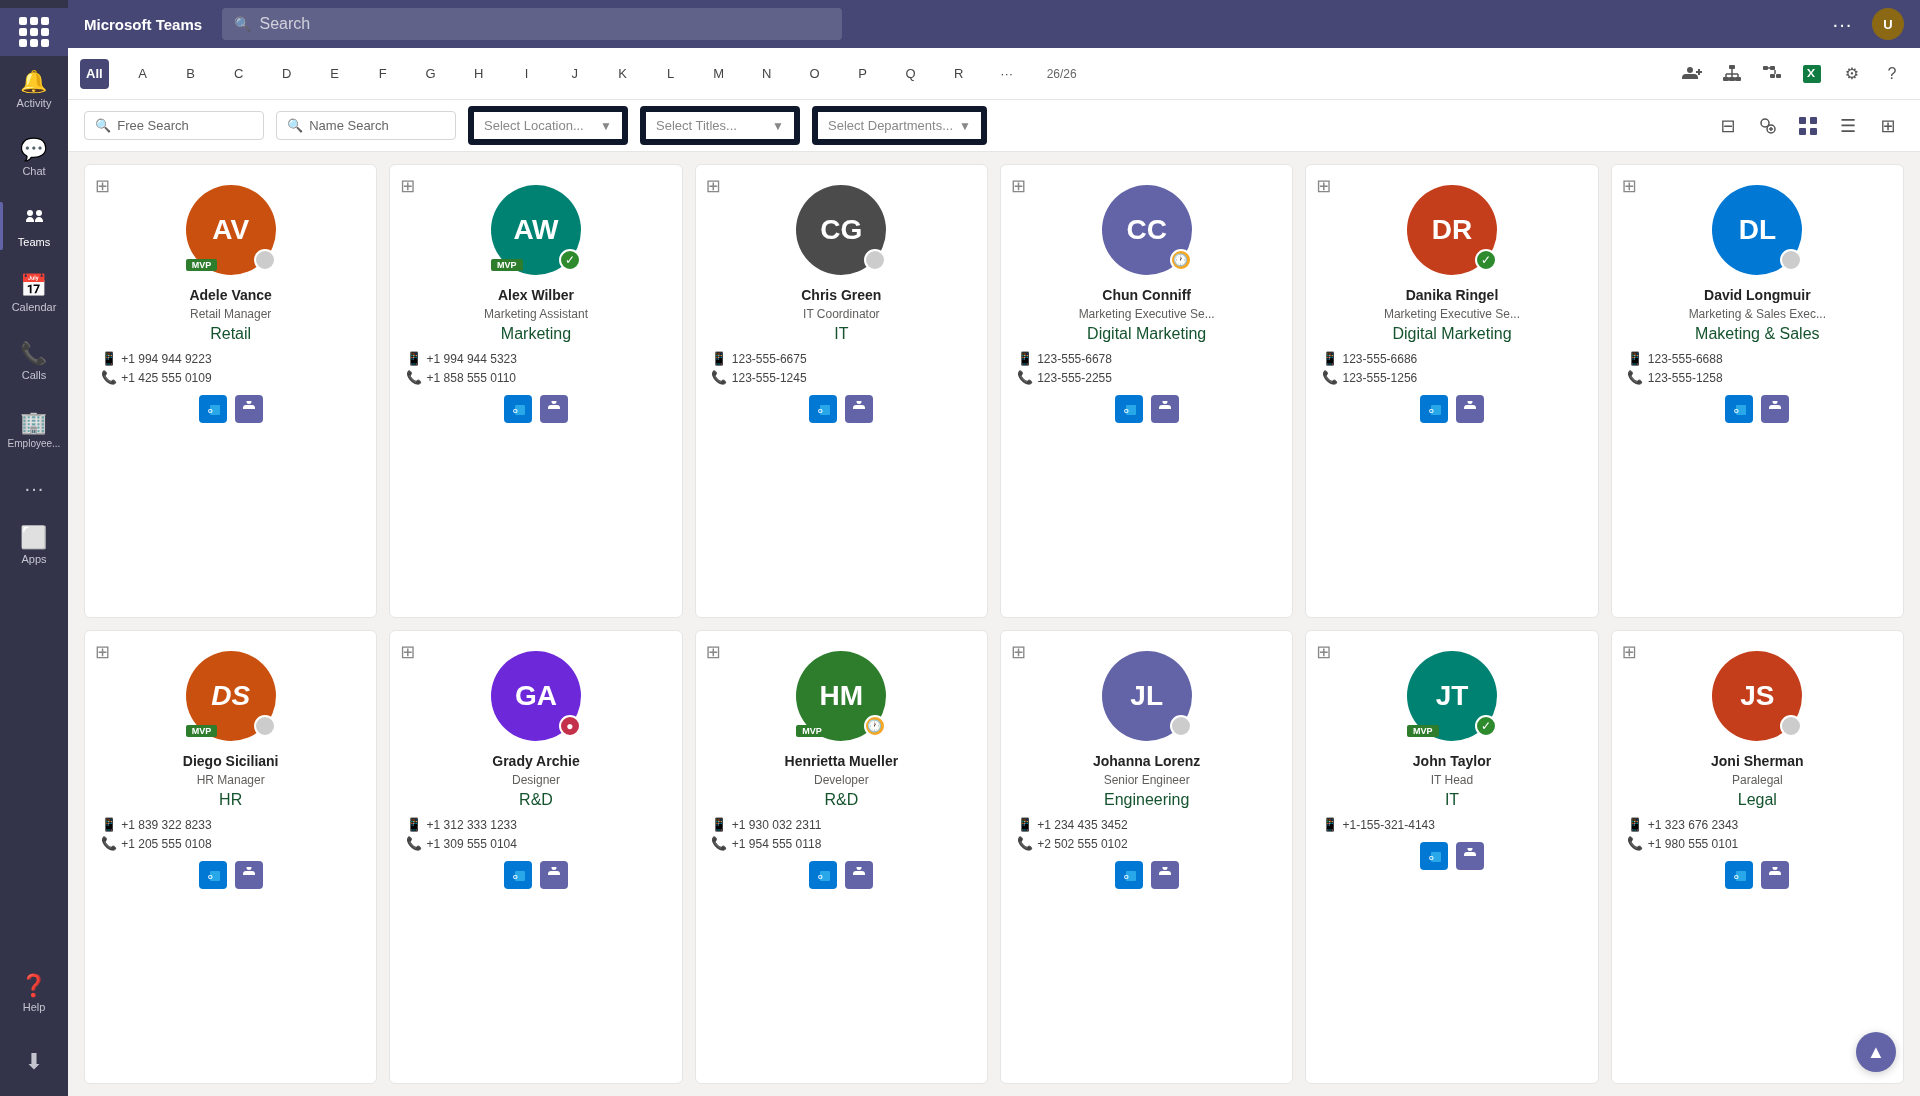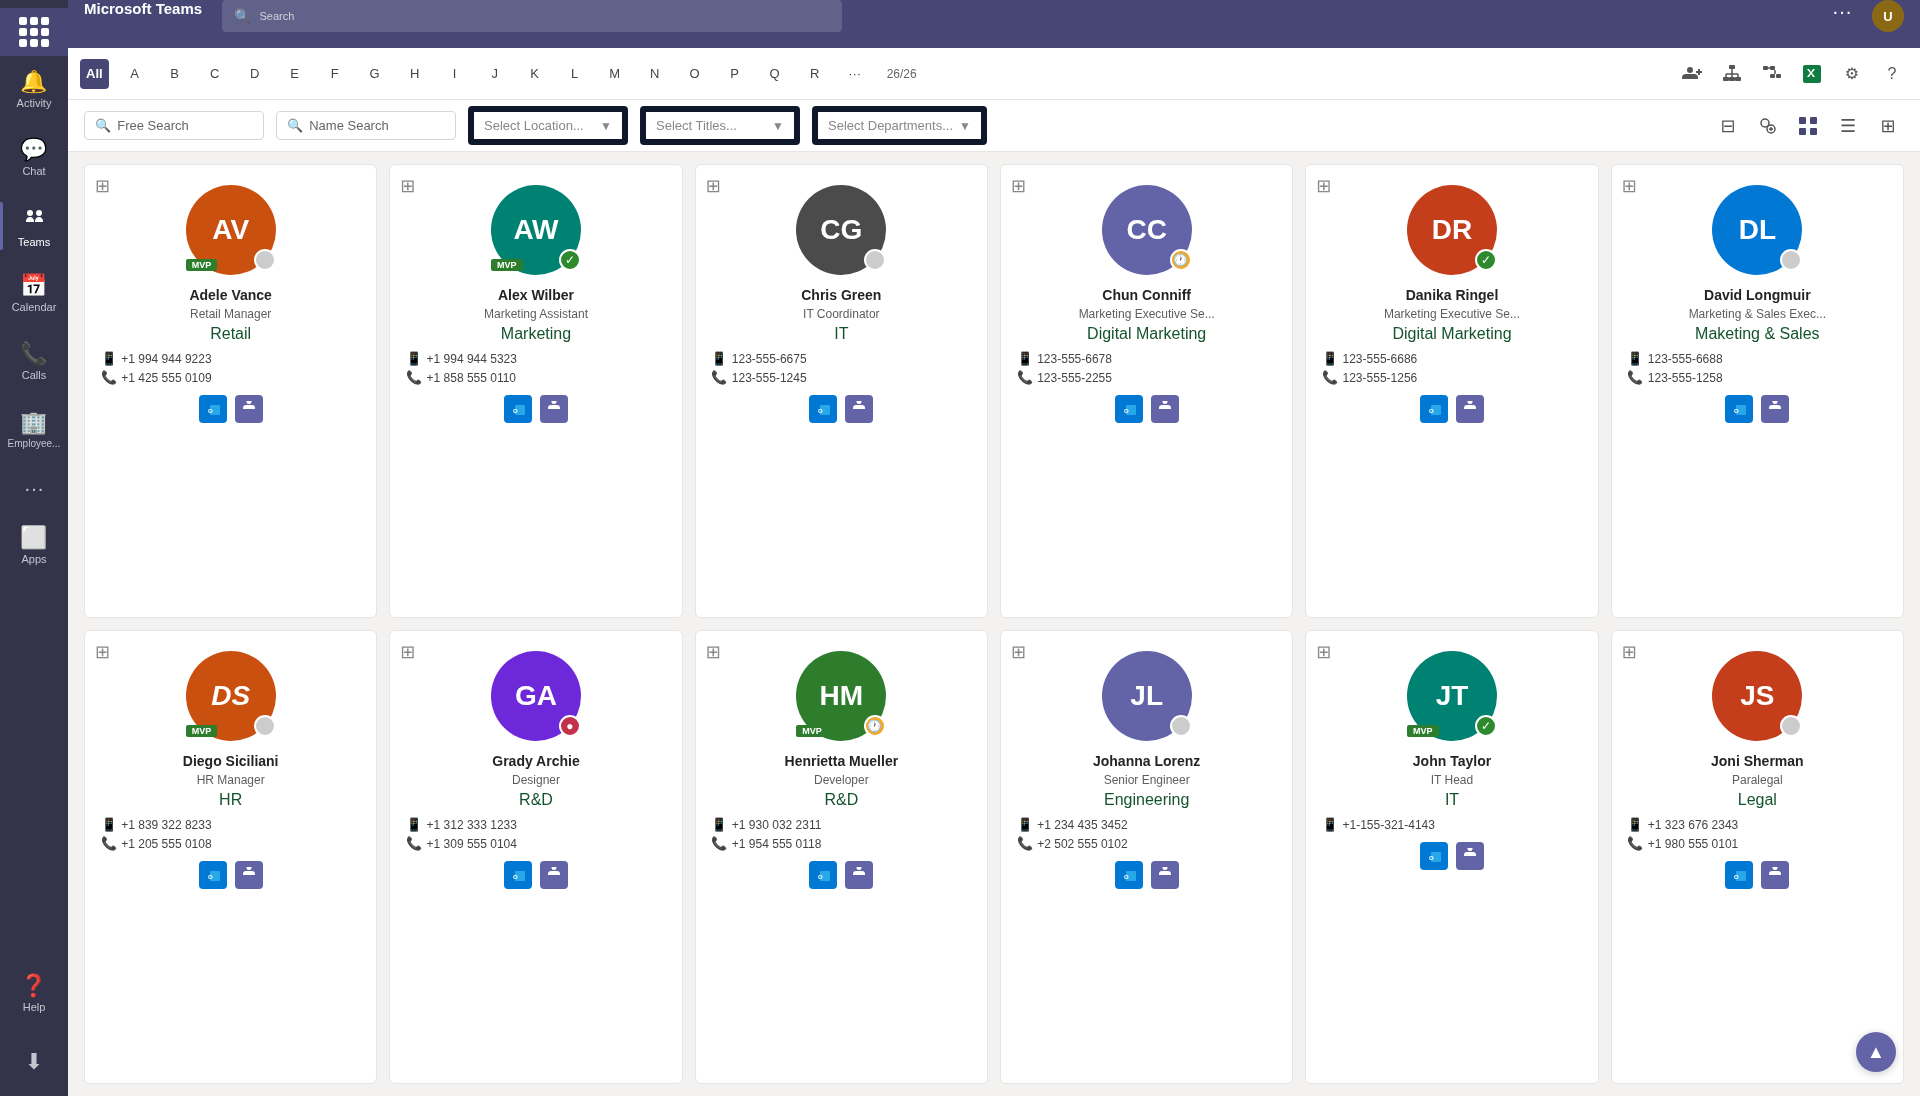--- a/index.html
+++ b/index.html
@@ -68,21 +68,21 @@
       display: flex; flex-direction: column; align-items: center;
     }
 
     
     .titlebar {
       position: absolute;
       top: 0; left: 68px; right: 0;
       height: 48px;
       background: #464775;
       display: flex;
-      align-items: flex-start;
+      align-items: center;
       padding: 0 16px;
       gap: 12px;
       z-index: 10;
     }
     .titlebar-title {
       color: white;
       font-size: 15px;
       font-weight: 600;
       margin-right: 8px;
       white-space: nowrap;
@@ -122,21 +122,21 @@
     }
 
     
     .alpha-nav {
       height: 52px;
       background: white;
       border-bottom: 1px solid #e5e5e5;
       display: flex;
       align-items: center;
       padding: 0 12px;
-      gap: 12px;
+      gap: 20px;
       flex-shrink: 0;
     }
     .alpha-btn {
       min-width: 28px;
       height: 30px;
       border: none;
       background: transparent;
       border-radius: 4px;
       cursor: pointer;
       font-size: 13px;
@@ -361,21 +361,21 @@
     <div class="sidebar-item">
       <span class="sidebar-icon">⬇</span>
     </div>
   </div>
 </div>
 
 <div class="titlebar">
   <span class="titlebar-title">Microsoft Teams</span>
   <div class="search-bar">
     <span class="search-icon-tb">🔍</span>
-    <span style="color:rgba(255,255,255,0.7);font-size:11px">Search</span>
+    <span style="color:rgba(255,255,255,0.7);font-size:16px">Search</span>
   </div>
   <div class="titlebar-spacer"></div>
   <span class="titlebar-more">···</span>
   <div class="avatar-circle">
     <span>U</span>
   </div>
 </div>
 
 <div class="main">
 

